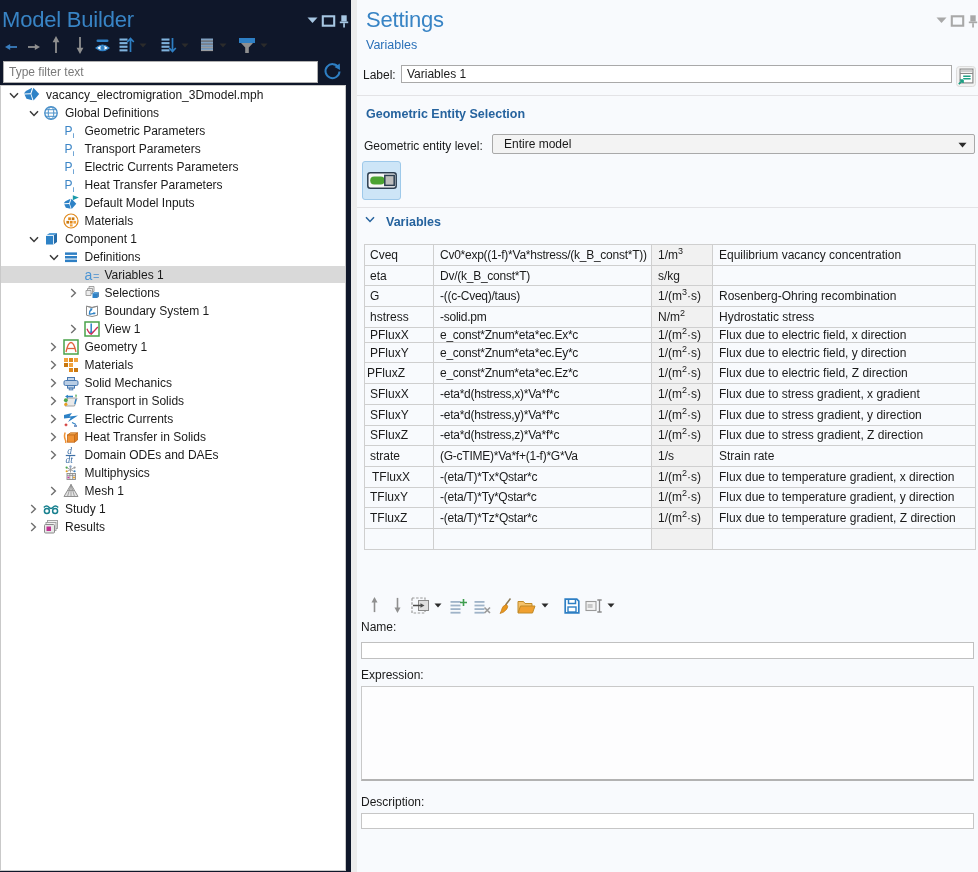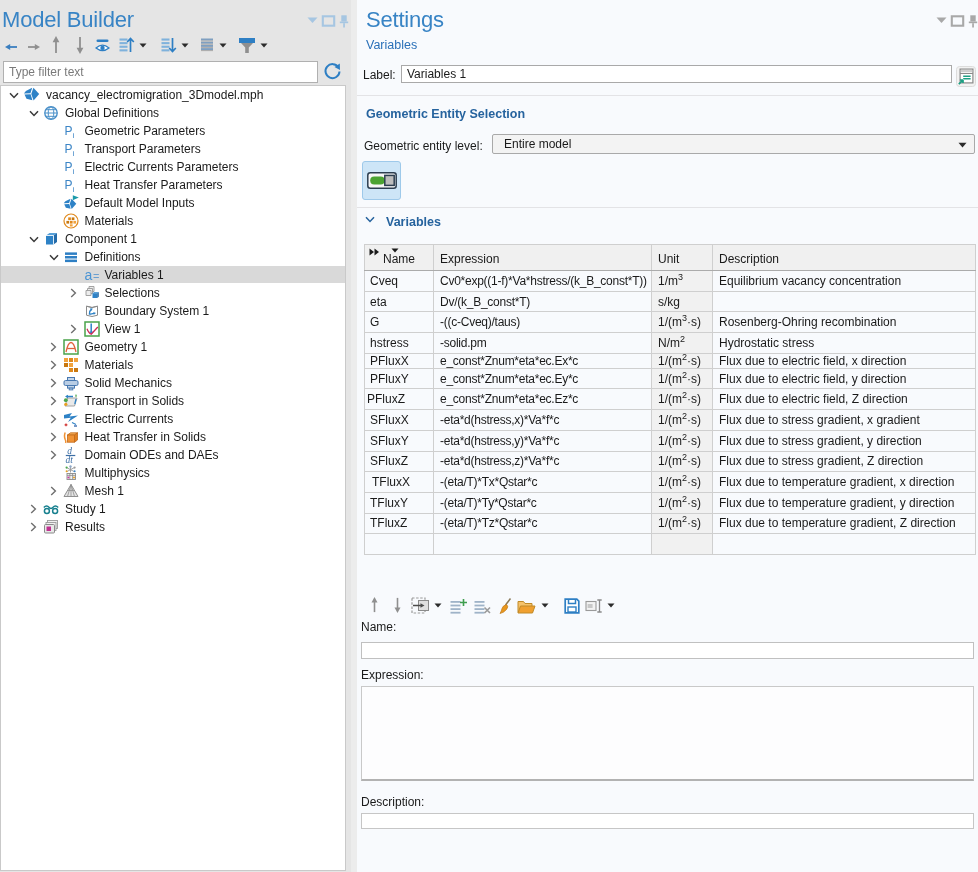--- a/index.html
+++ b/index.html
@@ -7,21 +7,21 @@
 svg{display:block}
 .title{font-size:22px;color:#3884c5;letter-spacing:-0.2px}
 .sect{font-size:12.5px;font-weight:bold;color:#26639e}
 table.vars{border-collapse:collapse;table-layout:fixed;font-size:12px}
 table.vars td,table.vars th{border:1px solid #cfcfcf;overflow:hidden;white-space:nowrap;font-weight:normal;padding:0 0 0 6px;text-align:left}
 table.vars td.u{background:#f1f1f1}
 table.vars td.e{letter-spacing:-0.25px}
 sup{font-size:9px;position:relative;top:0px;vertical-align:super;line-height:0}
 </style></head><body>
 
-<div class="ab" style="left:0;top:0;width:351px;height:872px;background:#e5e5e5">
+<div class="ab" style="left:0;top:0;width:351px;height:872px;background:#0f172a">
 <div class="ab title" style="left:2px;top:7px">Model Builder</div>
 <div class="ab" style="left:307px;top:15px">
       <svg width="42" height="14" viewBox="0 0 42 14">
 <polygon points="0.5,2.5 10.5,2.5 5.5,8" fill="#a6c6e2"></polygon>
 <rect x="15.8" y="1.3" width="11.4" height="9.4" fill="none" stroke="#a6c6e2" stroke-width="2.1"></rect>
 <rect x="34.3" y="0.3" width="5.4" height="6.2" fill="#a6c6e2"></rect>
 <rect x="32.8" y="6.5" width="8.4" height="1.7" fill="#a6c6e2"></rect>
 <rect x="36.2" y="8.2" width="1.7" height="4.3" fill="#a6c6e2"></rect>
 </svg>
     </div>
@@ -495,34 +495,20 @@
 <div class="ab sect" style="left:29px;top:215px">Variables</div>
 <div class="ab" style="left:7px;top:244px">
 <table class="vars" style="width:611px">
         <colgroup>
           <col style="width:69px">
           <col style="width:218px">
           <col style="width:61px">
           <col style="width:263px">
         </colgroup>
 <tbody>
-          <tr style="height:26px;background:#f0f0f0">
-<th style="position:relative;vertical-align:bottom;padding:0 0 4px 0;text-align:center;border-bottom-color:#ababab">
-<svg style="position:absolute;left:4px;top:3px" width="11" height="8" viewBox="0 0 11 8">
-                <polygon points="0.5,0.5 5,4 0.5,7.5" fill="#1a1a1a"></polygon>
-                <polygon points="5.5,0.5 10,4 5.5,7.5" fill="#1a1a1a"></polygon>
-              </svg>
-<svg style="position:absolute;left:26px;top:3px" width="8" height="5" viewBox="0 0 8 5">
-                <polygon points="0.5,0.5 7.5,0.5 4,4.5" fill="#1a1a1a"></polygon>
-              </svg>
-Name</th>
-<th style="vertical-align:bottom;padding-bottom:4px;border-bottom-color:#ababab">Expression</th>
-<th style="vertical-align:bottom;padding-bottom:4px;border-bottom-color:#ababab">Unit</th>
-<th style="vertical-align:bottom;padding-bottom:4px;border-bottom-color:#ababab">Description</th>
-          </tr>
 <tr style="height:20.7px">
             <td style="padding-left:5px">Cveq</td>
             <td class="e">Cv0*exp((1-f)*Va*hstress/(k_B_const*T))</td>
             <td class="u">1/m<sup>3</sup></td>
             <td>Equilibrium vacancy concentration</td>
           </tr>
 <tr style="height:20.7px">
             <td style="padding-left:5px">eta</td>
             <td class="e">Dv/(k_B_const*T)</td>
             <td class="u">s/kg</td>
@@ -568,20 +554,26 @@
             <td style="padding-left:5px">SFluxY</td>
             <td class="e">-eta*d(hstress,y)*Va*f*c</td>
             <td class="u">1/(m<sup>2</sup>·s)</td>
             <td>Flux due to stress gradient, y direction</td>
           </tr>
 <tr style="height:20.7px">
             <td style="padding-left:5px">SFluxZ</td>
             <td class="e">-eta*d(hstress,z)*Va*f*c</td>
             <td class="u">1/(m<sup>2</sup>·s)</td>
             <td>Flux due to stress gradient, Z direction</td>
+          </tr>
+<tr style="height:20.7px">
+            <td style="padding-left:5px">strate</td>
+            <td class="e">(G-cTIME)*Va*f+(1-f)*G*Va</td>
+            <td class="u">1/s</td>
+            <td>Strain rate</td>
           </tr>
 <tr style="height:20.7px">
             <td style="padding-left:7px">TFluxX</td>
             <td class="e">-(eta/T)*Tx*Qstar*c</td>
             <td class="u">1/(m<sup>2</sup>·s)</td>
             <td>Flux due to temperature gradient, x direction</td>
           </tr>
 <tr style="height:20.7px">
             <td style="padding-left:5px">TFluxY</td>
             <td class="e">-(eta/T)*Ty*Qstar*c</td>

